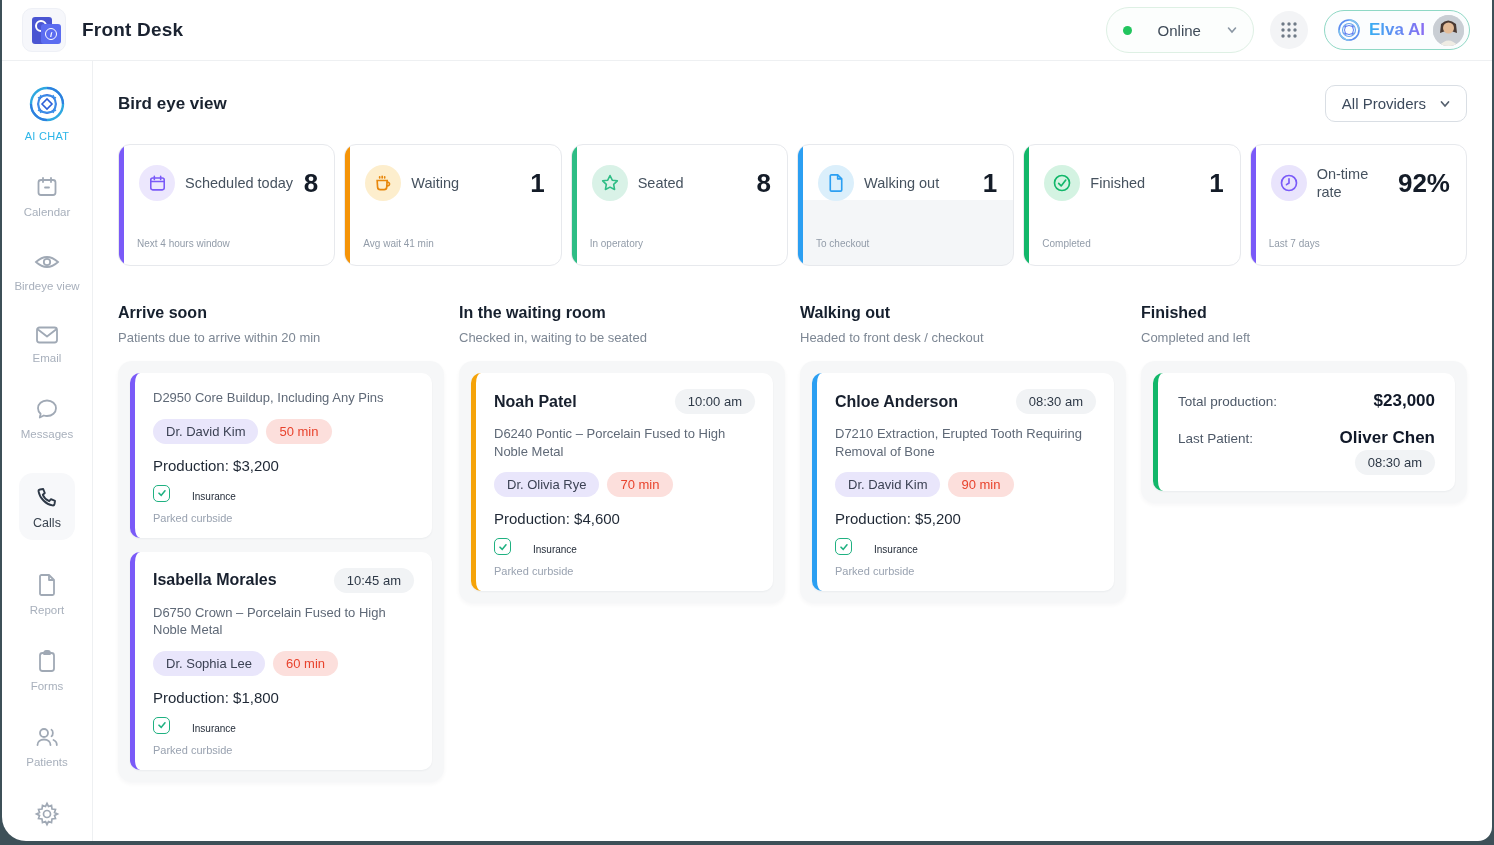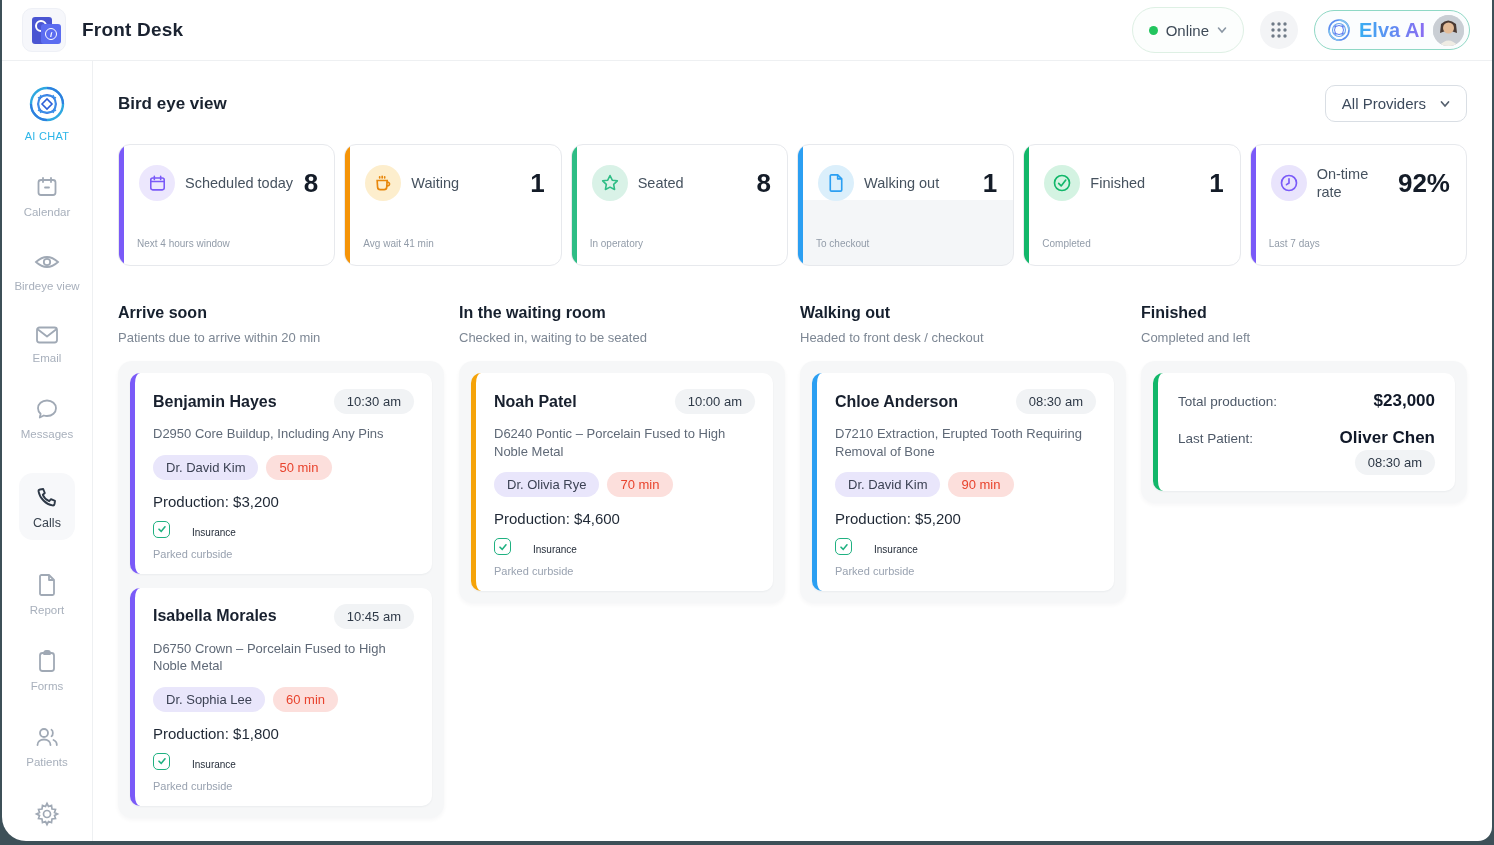--- a/index.html
+++ b/index.html
@@ -16,30 +16,30 @@
           position:relative; overflow:hidden; }
   .logo .sq1 { position:absolute; left:9px; top:8px; width:20px; height:27px; background:#4a55d2; border-radius:3px; }
   .logo .sq1:before { content:""; position:absolute; left:3px; top:3px; width:8px; height:8px;
           border:2.5px solid #fff; border-radius:50%; }
   .logo .sq2 { position:absolute; left:18px; top:15px; width:20px; height:20px; background:#5b6cf0; border-radius:3px;
           display:flex; align-items:center; justify-content:center; }
   .logo .sq2 .info { width:12px; height:12px; border:1.5px solid #fff; border-radius:50%;
           color:#fff; font-size:8px; font-weight:bold; display:flex; align-items:center; justify-content:center; font-style:italic; }
   .app-title { font-size:19px; font-weight:bold; color:#1a2230; letter-spacing:.2px; }
   .h-right { display:flex; align-items:center; gap:16px; }
-  .online-pill { display:flex; align-items:center; gap:8px; height:46px; padding:0 16px;
+  .online-pill { display:flex; align-items:center; gap:26px; height:46px; padding:0 16px;
             border:1px solid #def0e4; border-radius:999px; background:#fcfefd; cursor:pointer; }
   .dot { width:9px; height:9px; border-radius:50%; background:#22c55e; }
   .online-pill span { font-size:15px; color:#3f4b58; }
   .chev { width:10px; height:10px; }
   .grid-btn { width:38px; height:38px; border-radius:50%; background:#f3f4f6; display:flex;
             align-items:center; justify-content:center; cursor:pointer; border:none; }
   .elva-pill { display:flex; align-items:center; gap:8px; height:40px; padding:4px 5px 4px 12px;
             border:1.5px solid #8fd8c5; border-radius:999px; background:#fbfdfe; cursor:pointer; }
-  .elva-name { font-size:20px; font-weight:bold;
+  .elva-name { font-size:17px; font-weight:bold;
             background:linear-gradient(90deg,#38aef2,#8a6cf2); -webkit-background-clip:text;
             background-clip:text; color:transparent; }
   .avatar { width:31px; height:31px; border-radius:50%; overflow:hidden; background:#cfd4da; }
 
   
   .layout { display:flex; height:780px; }
   .sidebar { width:91px; border-right:1px solid #eef0f2; display:flex; flex-direction:column;
              align-items:center; padding-top:24px; gap:33px; overflow:hidden; flex-shrink:0; }
   .side-item { display:flex; flex-direction:column; align-items:center; gap:7px; cursor:pointer; }
   .side-item .lbl { font-size:11.5px; color:#a8b0bc; }
@@ -347,24 +347,20 @@
         </div>
       </div>
 
       <div class="board">
 
         <div>
           <div class="col-title">Arrive soon</div>
           <div class="col-sub">Patients due to arrive within 20 min</div>
           <div class="col-wrap">
             <div class="pcard" style="border-left-color:#7a5af8">
-              <div class="pc-top">
-                <div class="p-name">Benjamin Hayes</div>
-                <div class="time-pill">10:30 am</div>
-              </div>
               <div class="p-proc">D2950 Core Buildup, Including Any Pins</div>
               <div class="pill-row">
                 <div class="doc-pill">Dr. David Kim</div>
                 <div class="dur-pill">50 min</div>
               </div>
               <div class="p-prod">Production: $3,200</div>
               <div class="p-ins">
                 <div class="ins-box">
                   <svg width="10" height="10" viewBox="0 0 10 10">
                       <path d="M2 5.2 L4.2 7.4 L8 2.8" fill="none" stroke="#1fb181" stroke-width="1.6" stroke-linecap="round"></path>

